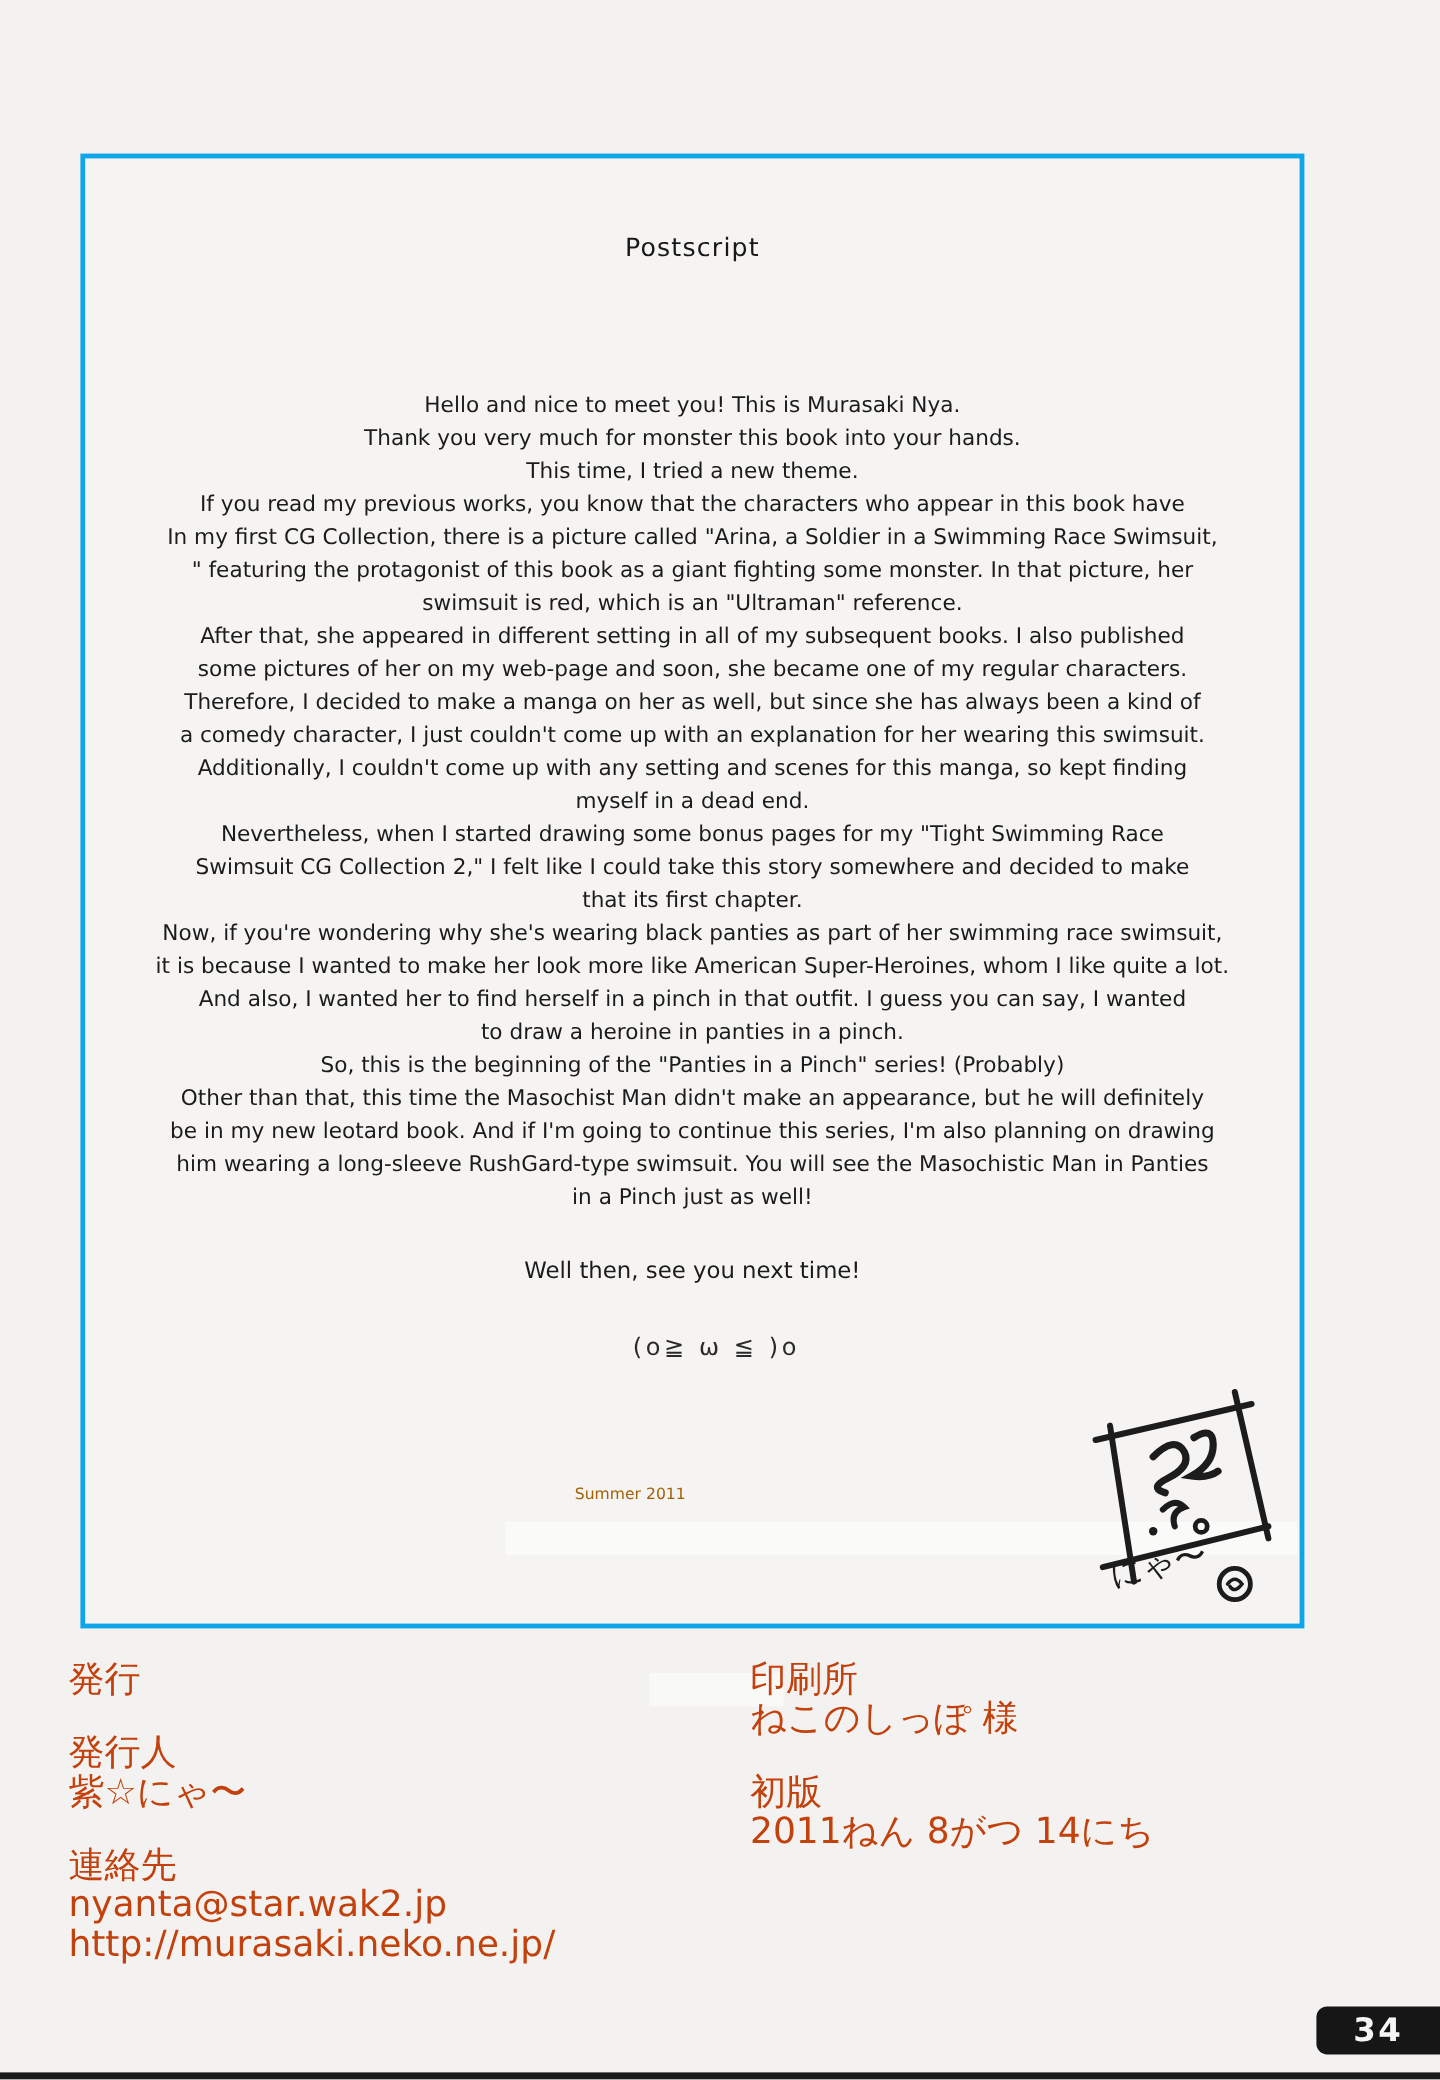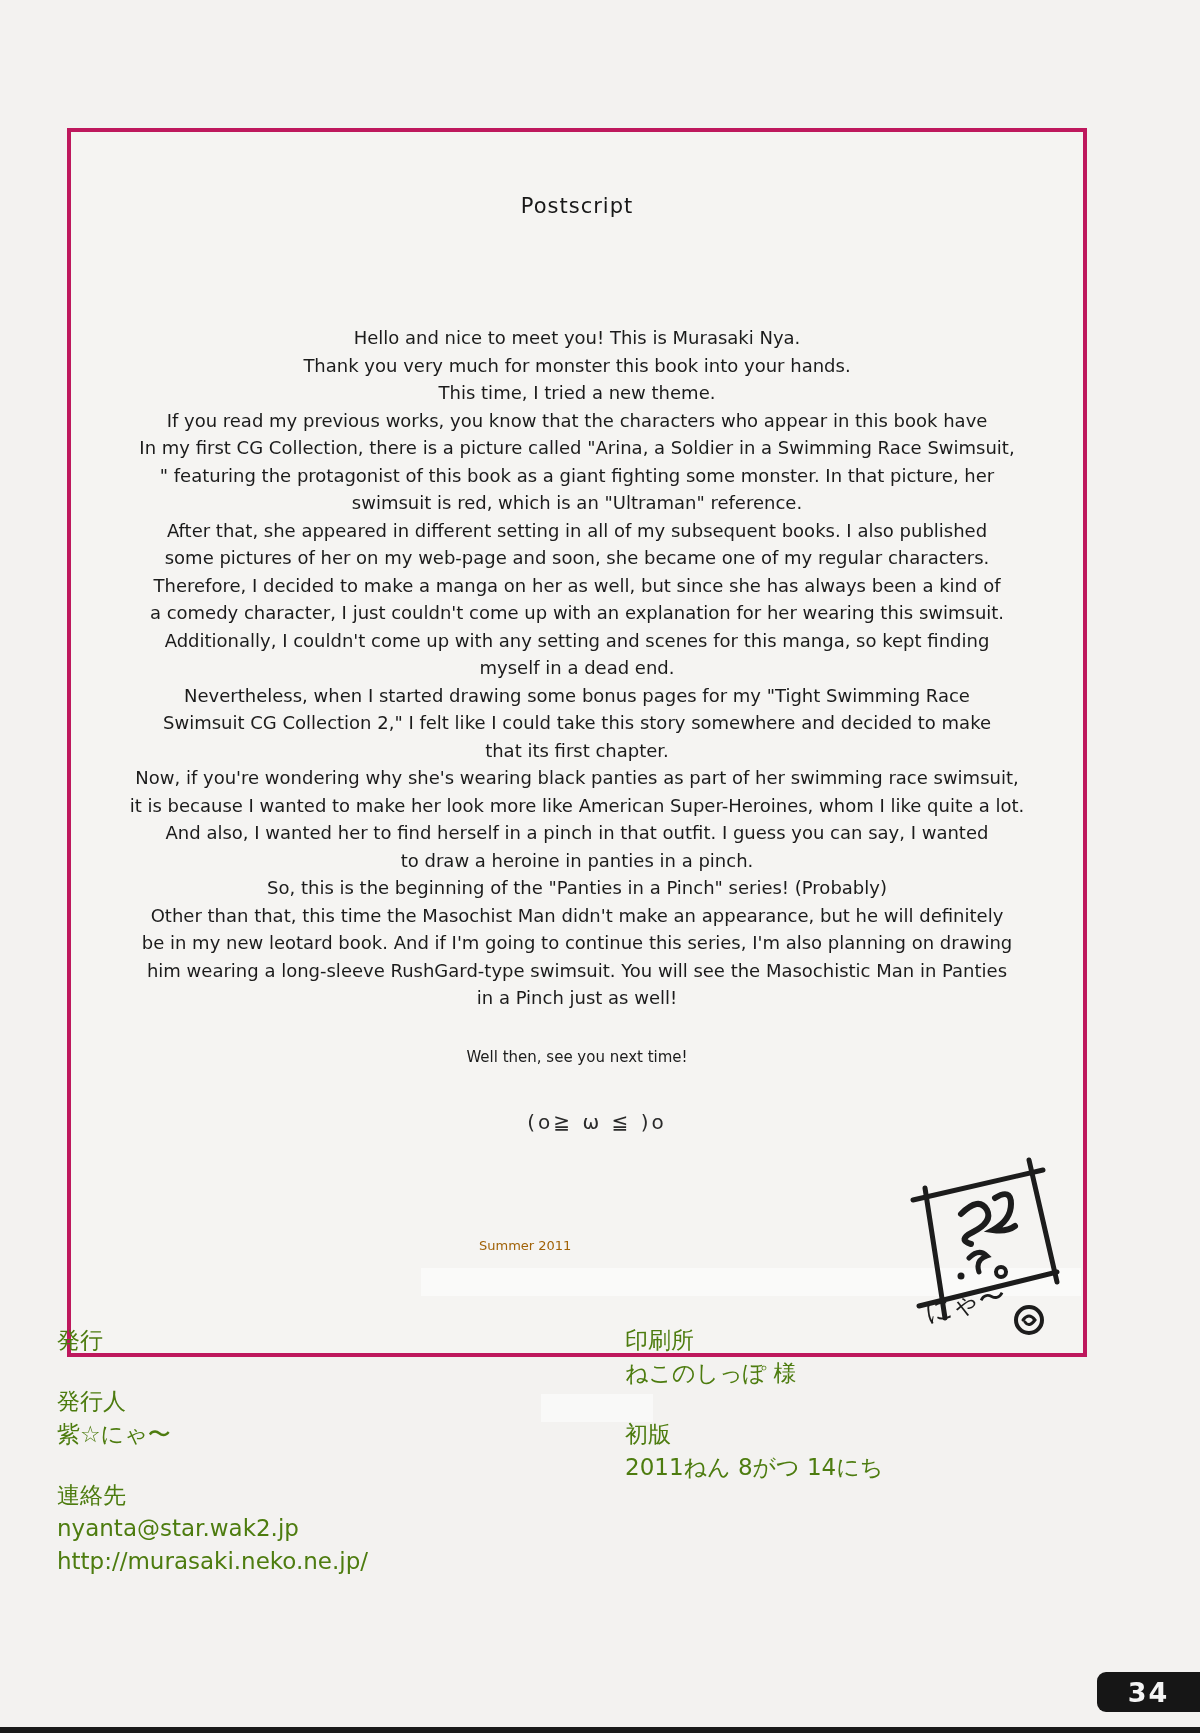--- a/index.html
+++ b/index.html
@@ -12,56 +12,56 @@
     width:1200px; height:1733px;
     background:#f3f2f0;
     overflow:hidden;
     color:#171717;
   }
   
   #frame {
     position:absolute; left:67px; top:128px;
     width:1020px; height:1229px;
     box-sizing:border-box;
-    border:4px solid #be185d;
+    border:4px solid #0ea5e9;
     background:#f5f4f2;
   }
   .ps-title {
     position:absolute; top:62px; left:0; right:0;
     text-align:center;
     font-size:21px; letter-spacing:1px;
     color:#181818;
   }
   .ps-lines {
     position:absolute; top:192px; left:18px; right:18px;
     text-align:center;
     font-size:18px; line-height:27.5px;
     color:#1b1b1b;
   }
   .ps-line { min-height:27.5px; }
   .ps-closing {
     position:absolute; top:916px; left:0; right:0;
-    text-align:center; font-size:15px; color:#1b1b1b;
+    text-align:center; font-size:19px; color:#1b1b1b;
   }
   .ps-emoticon {
     position:absolute; top:978px; left:40px; right:0;
     text-align:center; font-size:20px; letter-spacing:3px; color:#2a2a2a;
   }
   .ps-date {
     position:absolute; top:1106px; left:408px;
     font-size:13px; color:#a16207;
   }
   .signature {
     position:absolute; left:790px; top:1022px;
     width:210px; height:195px;
   }
   
   .colophon-col {
-    position:absolute; top:1324px;
-    font-size:23px; line-height:33px; color:#4d7c0f;
+    position:absolute; top:1383px;
+    font-size:30px; line-height:33px; color:#c2410c;
   }
   #colophon-left  { left:57px;  }
   #colophon-right { left:625px; }
   .col-group { margin-bottom:28px; }
   
   #bottom-strip {
     position:absolute; left:0; right:0; bottom:0; height:6px;
     background:#1a1a1a;
   }
   

